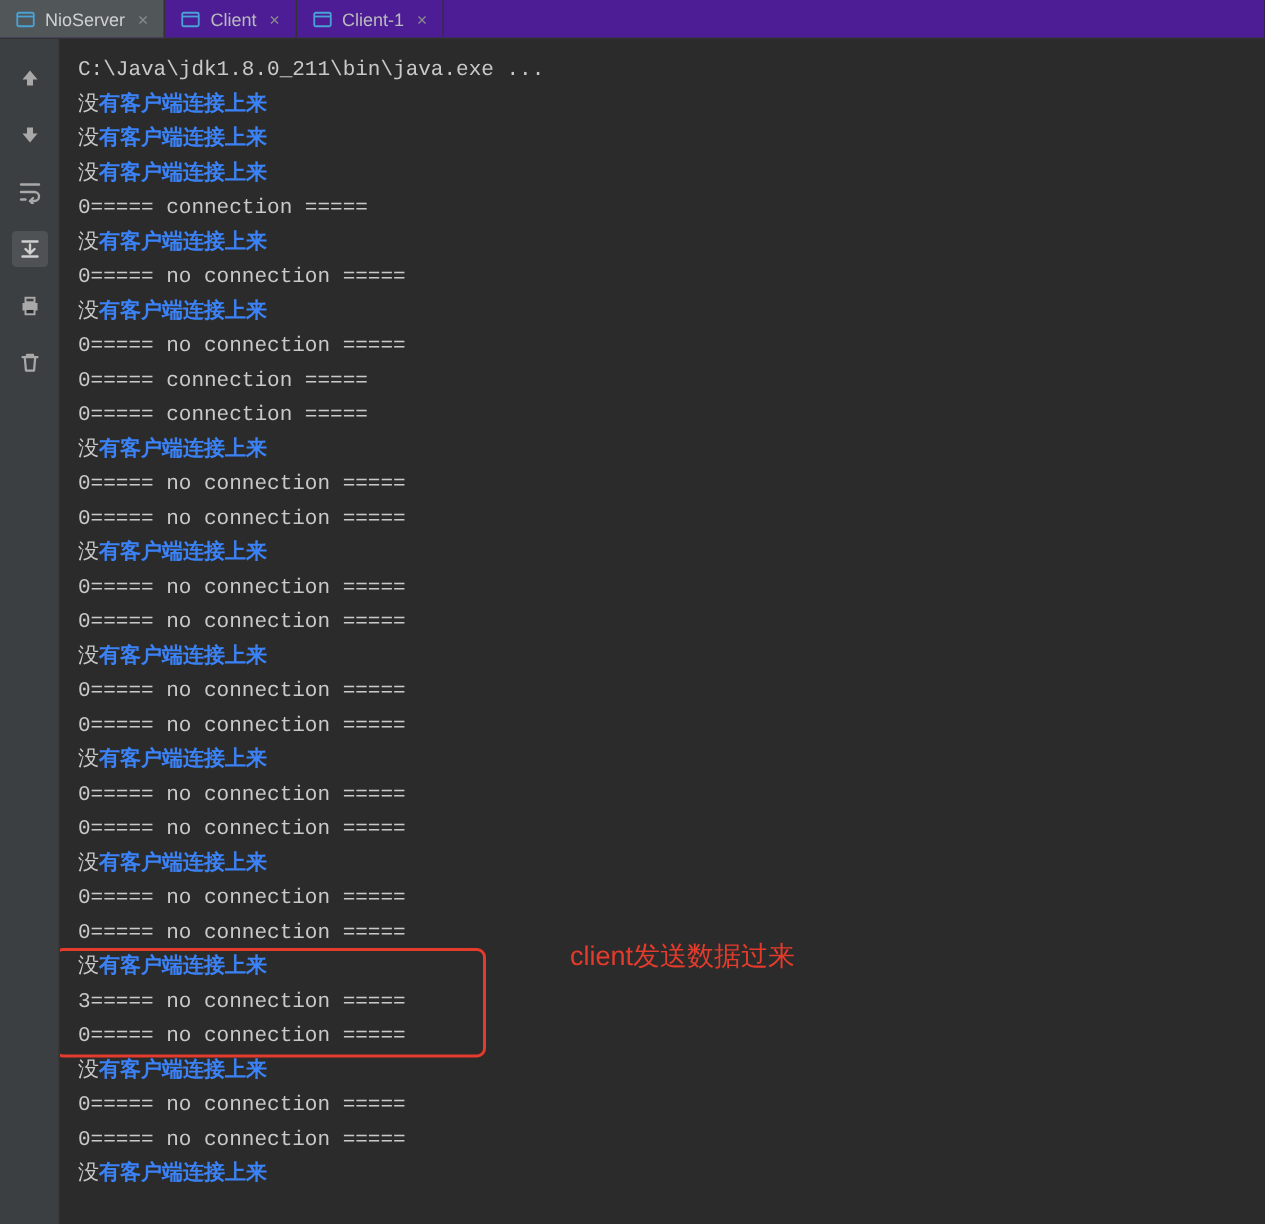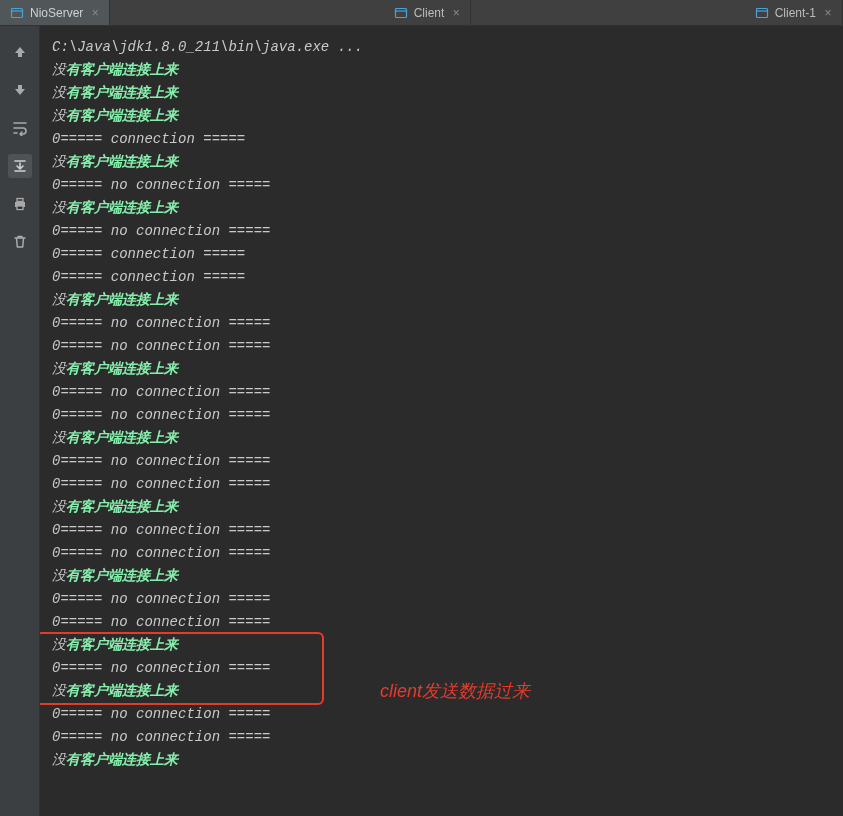--- a/index.html
+++ b/index.html
@@ -8,25 +8,24 @@
     font-family: "Segoe UI", Tahoma, sans-serif;
     font-size: 13px;
     color: #bbbbbb;
     width: 843px;
     height: 816px;
     overflow: hidden;
     position: relative;
   }
   .tabbar {
     height: 26px;
-    background: #404040;
+    background: #4c1d95;
     display: flex;
     align-items: stretch;
     border-bottom: 1px solid #323232;
-    justify-content: space-between;
   }
   .tab {
     display: flex;
     align-items: center;
     padding: 0 8px 0 10px;
     gap: 6px;
     font-size: 12px;
     color: #bbbbbb;
     cursor: pointer;
     border-right: 1px solid #323232;
@@ -76,35 +75,34 @@
     color: #a9a9a9;
     cursor: pointer;
     border-radius: 3px;
   }
   .gutter-btn.active { background: #4f5254; color: #d0d0d0; }
   .console {
     flex: 1;
     background: #2b2b2b;
     position: relative;
     overflow: hidden;
-    font-style: italic;
   }
   .console-inner {
     padding: 10px 0 0 0;
   }
   .line {
     font-family: Consolas, "Courier New", monospace;
     font-size: 14px;
     line-height: 23px;
     color: #c9c9c9;
     white-space: pre;
     padding-left: 12px;
   }
   .line strong {
-    color: #86efac;
+    color: #3b82f6;
     font-weight: 700;
   }
   .highlight-box {
     position: absolute;
     border: 2px solid #e53b2c;
     border-radius: 6px;
     pointer-events: none;
   }
   .annotation {
     position: absolute;
@@ -209,22 +207,23 @@
         <div class="line">没<strong>有客户端连接上来</strong></div>
         <div class="line">0===== no connection =====</div>
         <div class="line">0===== no connection =====</div>
         <div class="line">没<strong>有客户端连接上来</strong></div>
         <div class="line">0===== no connection =====</div>
         <div class="line">0===== no connection =====</div>
         <div class="line">没<strong>有客户端连接上来</strong></div>
         <div class="line">0===== no connection =====</div>
         <div class="line">0===== no connection =====</div>
         <div class="line">没<strong>有客户端连接上来</strong></div>
+        <div class="line">3===== no connection =====</div>
         <div class="line">0===== no connection =====</div>
         <div class="line">没<strong>有客户端连接上来</strong></div>
         <div class="line">0===== no connection =====</div>
         <div class="line">0===== no connection =====</div>
         <div class="line">没<strong>有客户端连接上来</strong></div>
       </div>
     <div class="highlight-box" id="highlight-box" style="left: -4px; top: 606px; width: 288px; height: 73px;"></div>
-    <div class="annotation" id="annotation" style="left: 340px; top: 653px;">client发送数据过来</div>
+    <div class="annotation" id="annotation" style="left: 340px; top: 599px;">client发送数据过来</div>
   </div>
 </div>
 
 </body></html>

